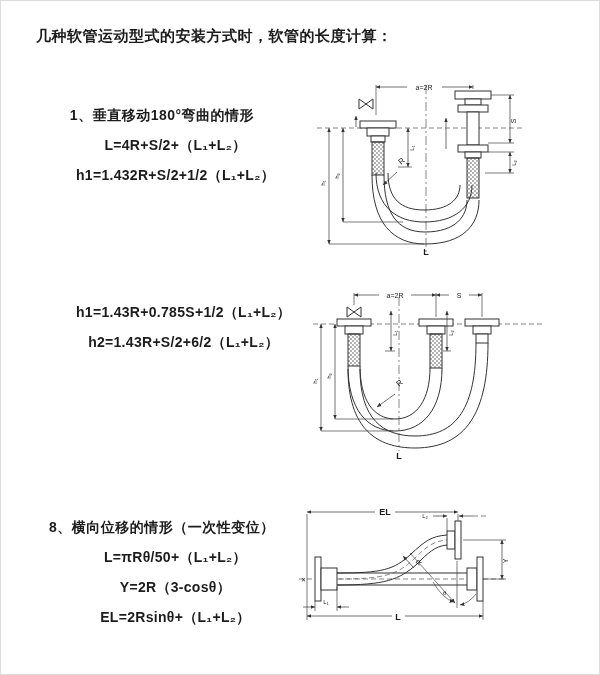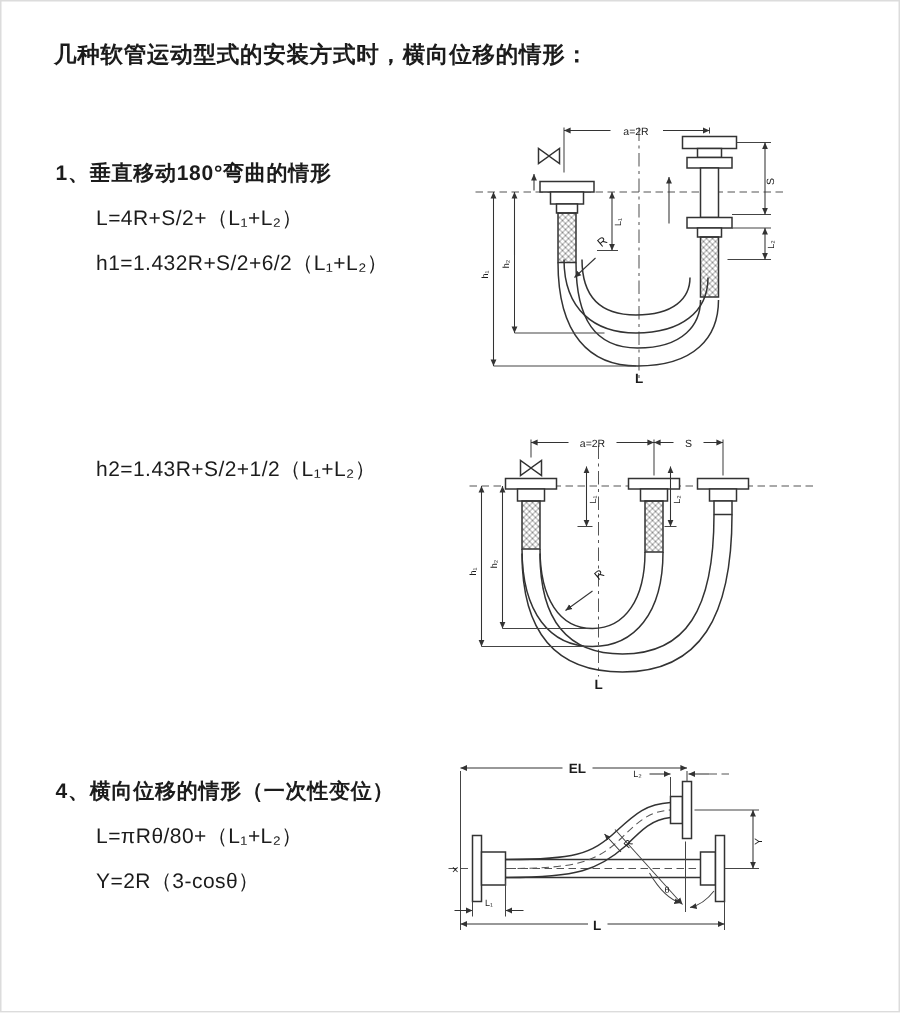--- a/index.html
+++ b/index.html
@@ -1,46 +1,46 @@
 <!DOCTYPE html>
 <html><head>
 <meta charset="utf-8">
 <style>
   html,body{margin:0;padding:0;background:#f3f3f3;}
   #page{position:relative;width:598px;height:673px;background:#ffffff;border:1px solid #dcdcdc;
         font-family:"Liberation Sans","DejaVu Sans",sans-serif;color:#1c1c1c;overflow:hidden;}
   .title{position:absolute;left:35px;top:26px;font-size:15px;font-weight:bold;letter-spacing:0.5px;}
-  .sec{position:absolute;left:36px;}
+  .sec{position:absolute;left:48px;text-align:center;}
   .sec .hd{font-size:14px;font-weight:bold;line-height:30px;letter-spacing:0.5px;}
-  .sec .fm{font-size:14px;font-weight:normal;line-height:30px;padding-left:27px;letter-spacing:0.3px;}
+  .sec .fm{font-size:14px;font-weight:bold;line-height:30px;padding-left:27px;letter-spacing:0.3px;}
   .dg{position:absolute;}
   svg{display:block;}
   svg .ln{fill:none;stroke:#333;stroke-width:1;}
   svg .fl{fill:#ffffff;stroke:#333;stroke-width:1;}
   svg .br{stroke:#333;stroke-width:1;}
   svg .tn{fill:none;stroke:#444;stroke-width:0.7;}
   svg .cl{fill:none;stroke:#555;stroke-width:0.7;stroke-dasharray:9 3 2 3;}
   svg .dsh{fill:none;stroke:#555;stroke-width:0.7;stroke-dasharray:5 3;}
   svg .dim{fill:none;stroke:#333;stroke-width:0.7;}
   svg text{fill:#1c1c1c;font-family:"Liberation Sans","DejaVu Sans",sans-serif;font-size:7px;}
   svg text.big{font-size:9px;font-weight:bold;}
   svg text.sm{font-size:6px;}
   svg text.md{font-size:8px;}
 </style>
 </head>
 <body>
 
 <div id="page">
 
-  <div class="title">几种软管运动型式的安装方式时，横向位移的情形：</div>
+  <div class="title">几种软管运动型式的安装方式时，软管的长度计算：</div>
 
   <div class="sec" style="top:99px;">
     <div class="hd">1、垂直移动180°弯曲的情形</div>
     <div class="fm">L=4R+S/2+（L₁+L₂）</div>
-    <div class="fm">h1=1.432R+S/2+6/2（L₁+L₂）</div>
+    <div class="fm">h1=1.432R+S/2+1/2（L₁+L₂）</div>
   </div>
 
   <div class="dg" style="left:312px;top:72px;">
     <svg width="280" height="185" viewBox="0 0 280 185">
       <defs>
         <marker id="a1" viewBox="0 0 10 10" refX="9" refY="5" markerWidth="7" markerHeight="7" orient="auto-start-reverse">
           <path d="M0,1 L9,5 L0,9 z" fill="#333"></path>
         </marker>
         <pattern id="h1p" width="4" height="4" patternUnits="userSpaceOnUse">
           <path d="M0,0 L4,4 M4,0 L0,4" stroke="#666" stroke-width="0.5"></path>
@@ -105,21 +105,22 @@
       </g>
       <g>
         <text class="md" x="88" y="92" transform="rotate(-40 88 92)">R</text>
         <path class="dim" d="M84,99 L70,112" marker-end="url(#a1)"></path>
       </g>
       <text class="big" x="113" y="182" text-anchor="middle">L</text>
     </svg>
   </div>
 
   <div class="sec" style="top:296px;">
-    <div class="fm">h2=1.43R+S/2+1/2（L₁+L₂）</div>
+    <div class="fm">h1=1.43R+0.785S+1/2（L₁+L₂）</div>
+    <div class="fm">h2=1.43R+S/2+6/2（L₁+L₂）</div>
   </div>
 
   <div class="dg" style="left:308px;top:280px;">
     <svg width="292" height="180" viewBox="0 0 292 180">
       <defs>
         <marker id="a2" viewBox="0 0 10 10" refX="9" refY="5" markerWidth="7" markerHeight="7" orient="auto-start-reverse">
           <path d="M0,1 L9,5 L0,9 z" fill="#333"></path>
         </marker>
         <pattern id="h2p" width="4" height="4" patternUnits="userSpaceOnUse">
           <path d="M0,0 L4,4 M4,0 L0,4" stroke="#666" stroke-width="0.5"></path>
@@ -182,23 +183,24 @@
       </g>
       <g>
         <text class="md" x="90" y="106" transform="rotate(-40 90 106)">R</text>
         <path class="dim" d="M86,113 L68,126" marker-end="url(#a2)"></path>
       </g>
       <text class="big" x="90" y="178" text-anchor="middle">L</text>
     </svg>
   </div>
 
   <div class="sec" style="top:511px;">
-    <div class="hd">4、横向位移的情形（一次性变位）</div>
-    <div class="fm">L=πRθ/80+（L₁+L₂）</div>
+    <div class="hd">8、横向位移的情形（一次性变位）</div>
+    <div class="fm">L=πRθ/50+（L₁+L₂）</div>
     <div class="fm">Y=2R（3-cosθ）</div>
+    <div class="fm">EL=2Rsinθ+（L₁+L₂）</div>
   </div>
 
   <div class="dg" style="left:296px;top:503px;">
     <svg width="304" height="138" viewBox="0 0 304 138">
       <defs>
         <marker id="a3" viewBox="0 0 10 10" refX="9" refY="5" markerWidth="7" markerHeight="7" orient="auto-start-reverse">
           <path d="M0,1 L9,5 L0,9 z" fill="#333"></path>
         </marker>
       </defs>
       <path class="dsh" d="M2,75 H209"></path>

